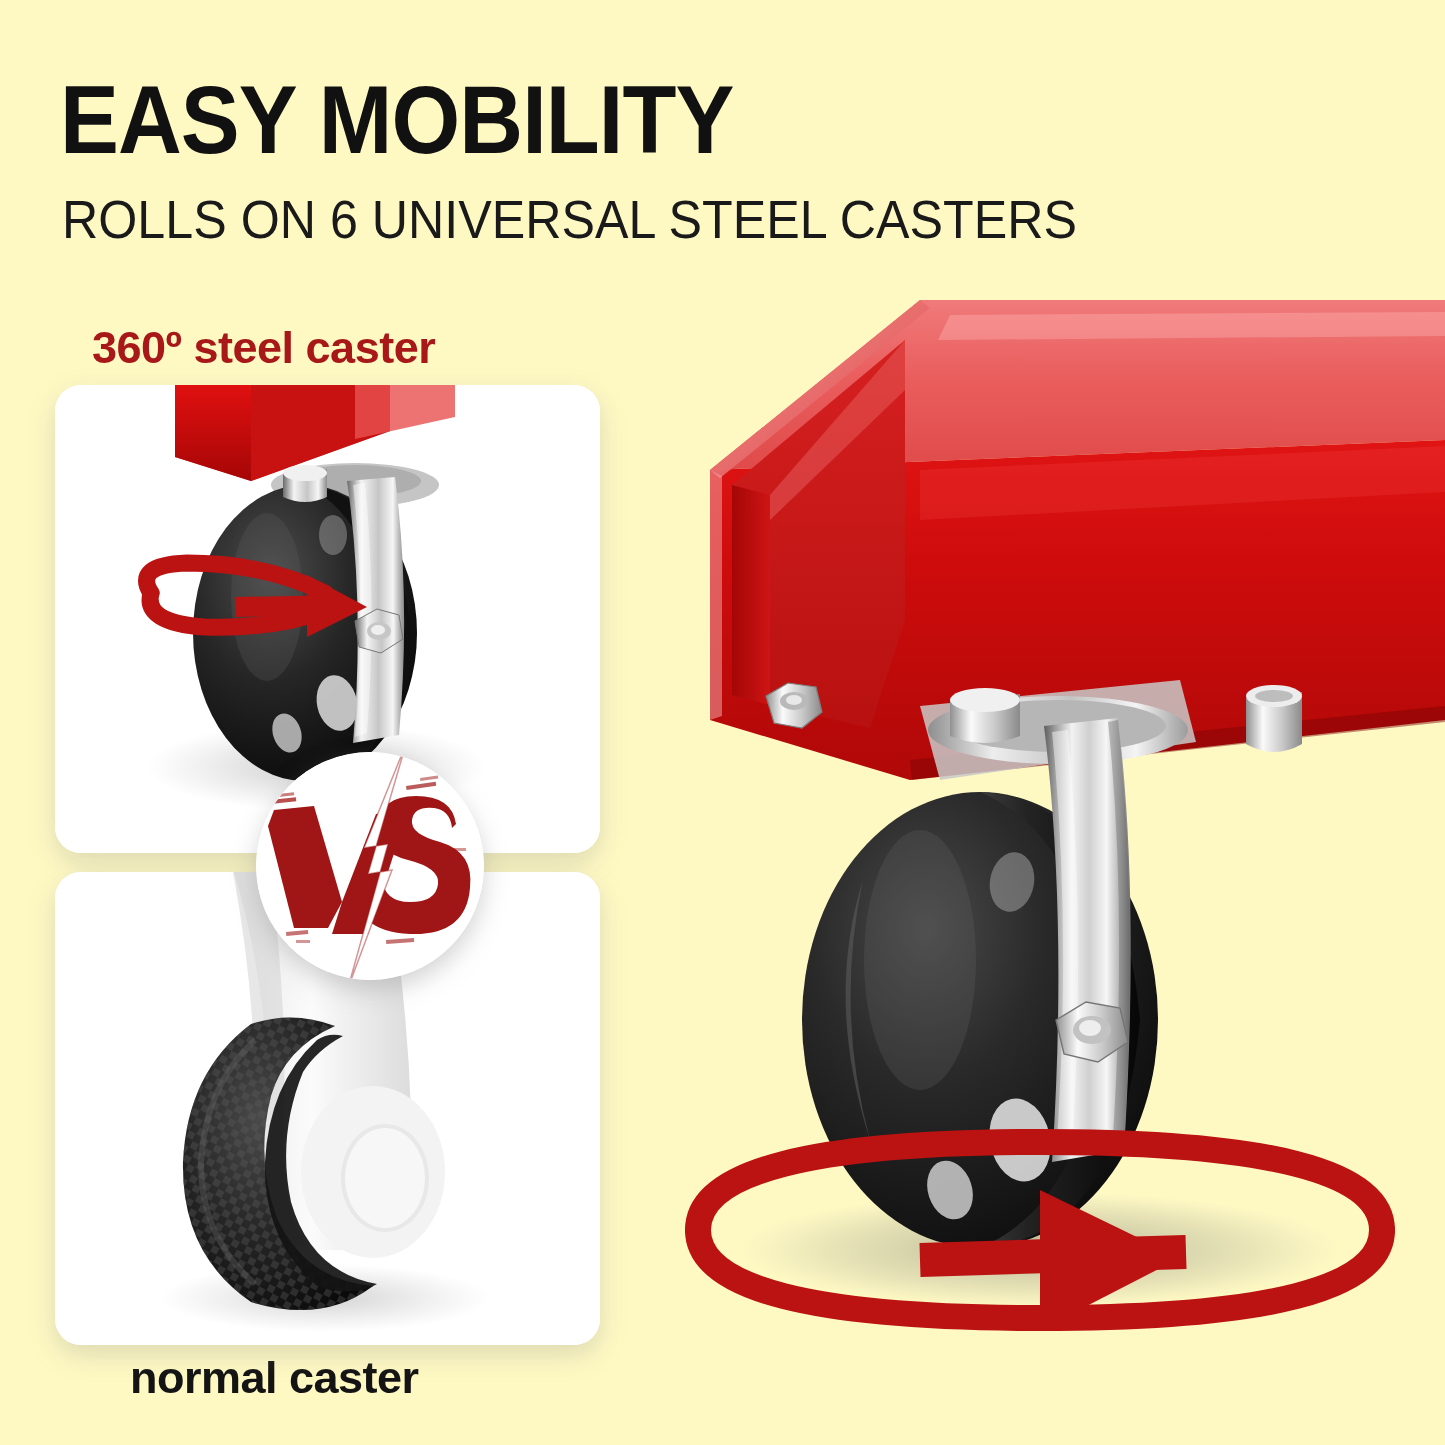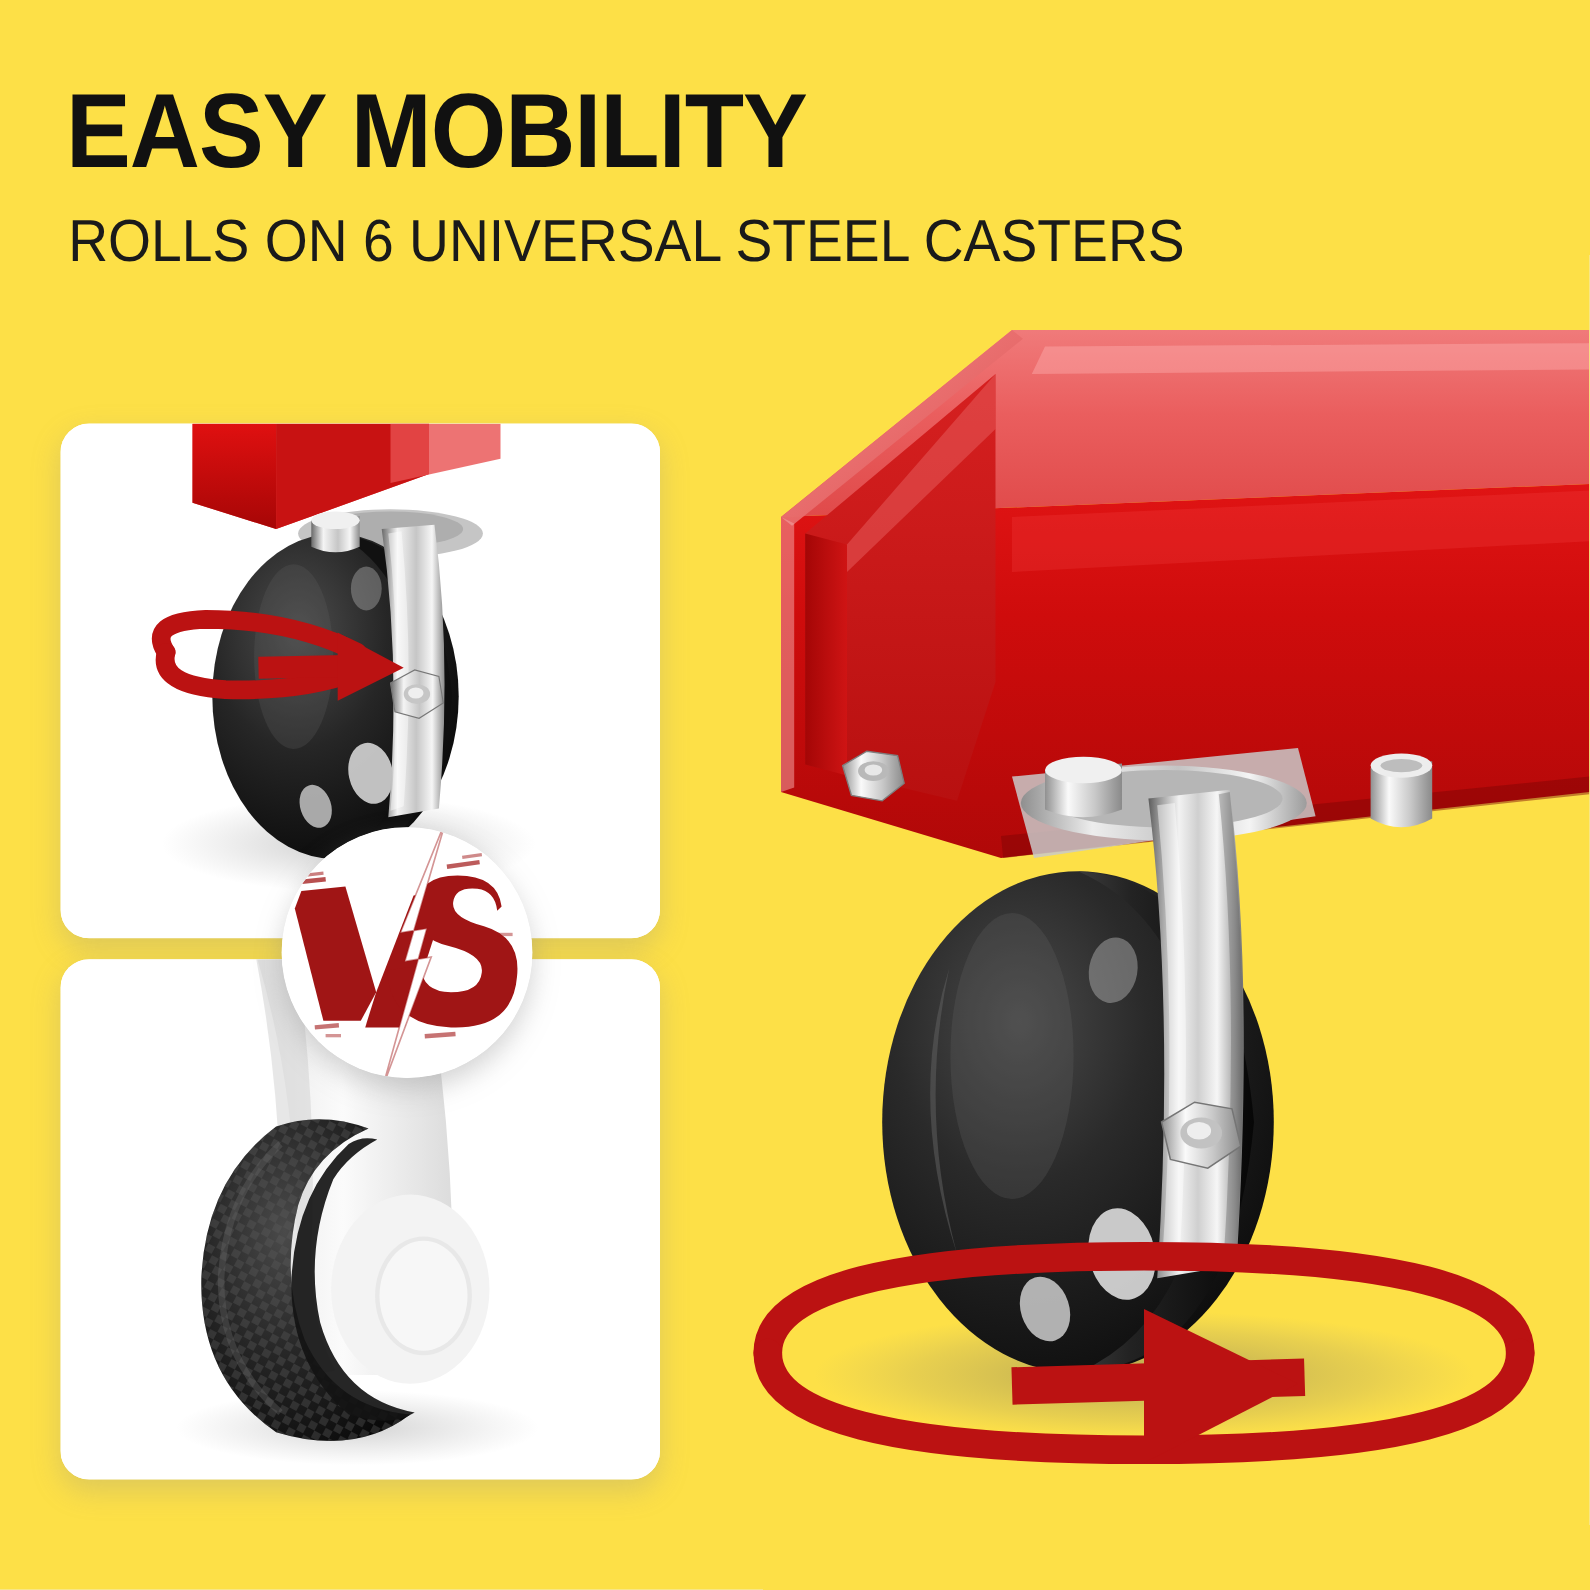--- a/index.html
+++ b/index.html
@@ -3,21 +3,21 @@
 <meta charset="utf-8">
 <style>
   * { margin:0; padding:0; box-sizing:border-box; }
   html,body { width:1445px; height:1445px; }
   body {
     font-family:"Liberation Sans", sans-serif;
     background:#efefef;
     overflow:hidden;
     position:relative;
   }
-  #stage { position:absolute; inset:0; width:1445px; height:1445px; overflow:hidden; background:#fde047; }
+  #stage { position:absolute; inset:0; width:1445px; height:1445px; overflow:hidden; background:#fef9c3; }
 
   
   .headline {
     position:absolute; left:60px; top:72px;
     font-size:96px; font-weight:bold; letter-spacing:-1px;
     color:#111; line-height:1.0;
     transform:scaleX(0.92); transform-origin:left top;
     white-space:nowrap;
   }
   .subhead {
@@ -218,20 +218,22 @@
         <path d="M 78 1090 Q 78 1002 420 1002 Q 762 1002 762 1090" fill="none" stroke="#bb1212" stroke-width="26" stroke-linecap="round"></path>
 
         <path d="M 78 1090 Q 78 1178 420 1178 Q 762 1178 762 1090" fill="none" stroke="#bb1212" stroke-width="26" stroke-linecap="round"></path>
 
         <path d="M 300 1120 L 566 1112" stroke="#bb1212" stroke-width="34" stroke-linecap="butt"></path>
         <polygon points="420,1050 560,1118 420,1190" fill="#bb1212"></polygon>
       </g>
     </svg>
   </div>
 
+  <div class="label-steel">360º steel caster</div>
+  <div class="label-normal">normal caster</div>
 
   <div class="card" id="card-top">
     <svg viewBox="0 0 545 468" class="layer">
       <defs>
         <linearGradient id="iTubeFront" x1="0" y1="0" x2="0" y2="1">
           <stop offset="0%" stop-color="#e01010"></stop>
             <stop offset="100%" stop-color="#a60606"></stop>
         </linearGradient>
         <linearGradient id="iTubeTop" x1="0" y1="0" x2="0" y2="1">
           <stop offset="0%" stop-color="#ef6a6a"></stop>

